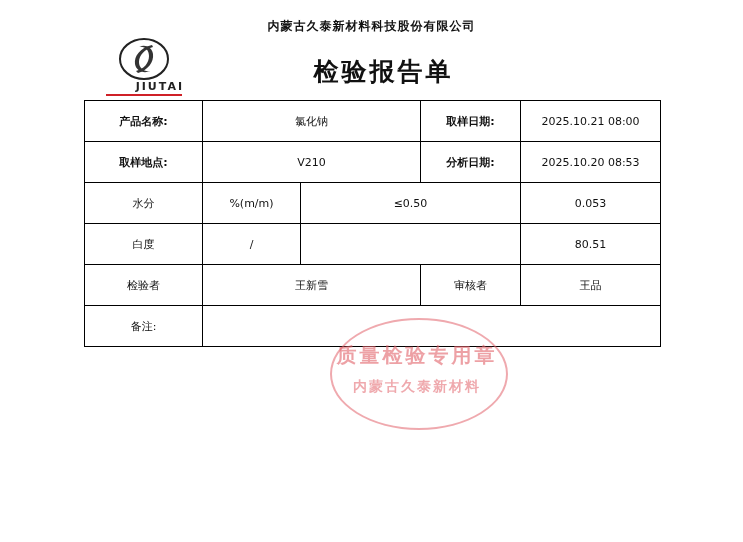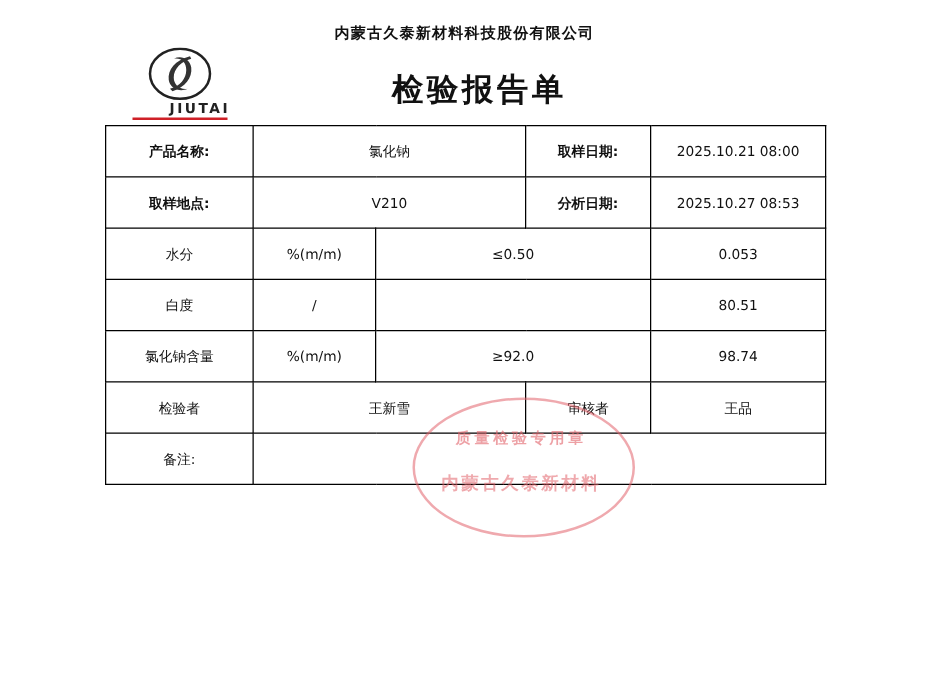--- a/index.html
+++ b/index.html
@@ -128,21 +128,21 @@
     border: 2px solid #e2636b;
     border-radius: 50%;
     opacity: .55;
   }
   .stamp .txt-top {
     position: absolute;
     left: 0;
     top: 24px;
     width: 174px;
     text-align: center;
-    font-size: 12px;
+    font-size: 20px;
     font-weight: bold;
     color: #e2636b;
     opacity: .6;
     letter-spacing: 3px;
   }
   .stamp .txt-bottom {
     position: absolute;
     left: 0;
     top: 60px;
     width: 174px;
@@ -185,39 +185,33 @@
       <tr>
         <td class="label">产品名称:</td>
         <td colspan="2">氯化钠</td>
         <td class="label">取样日期:</td>
         <td>2025.10.21 08:00</td>
       </tr>
       <tr>
         <td class="label">取样地点:</td>
         <td colspan="2">V210</td>
         <td class="label">分析日期:</td>
-        <td>2025.10.27 08:53</td>
+        <td>2025.10.20 08:53</td>
       </tr>
       <tr>
         <td>水分</td>
         <td>%(m/m)</td>
         <td colspan="2">≤0.50</td>
         <td>0.053</td>
       </tr>
       <tr>
         <td>白度</td>
         <td>/</td>
         <td colspan="2"></td>
         <td>80.51</td>
-      </tr>
-      <tr>
-        <td>氯化钠含量</td>
-        <td>%(m/m)</td>
-        <td colspan="2">≥92.0</td>
-        <td>98.74</td>
       </tr>
       <tr>
         <td>检验者</td>
         <td colspan="2">王新雪</td>
         <td>审核者</td>
         <td>王品</td>
       </tr>
       <tr>
         <td class="tall">备注:</td>
         <td class="tall" colspan="4"></td>

